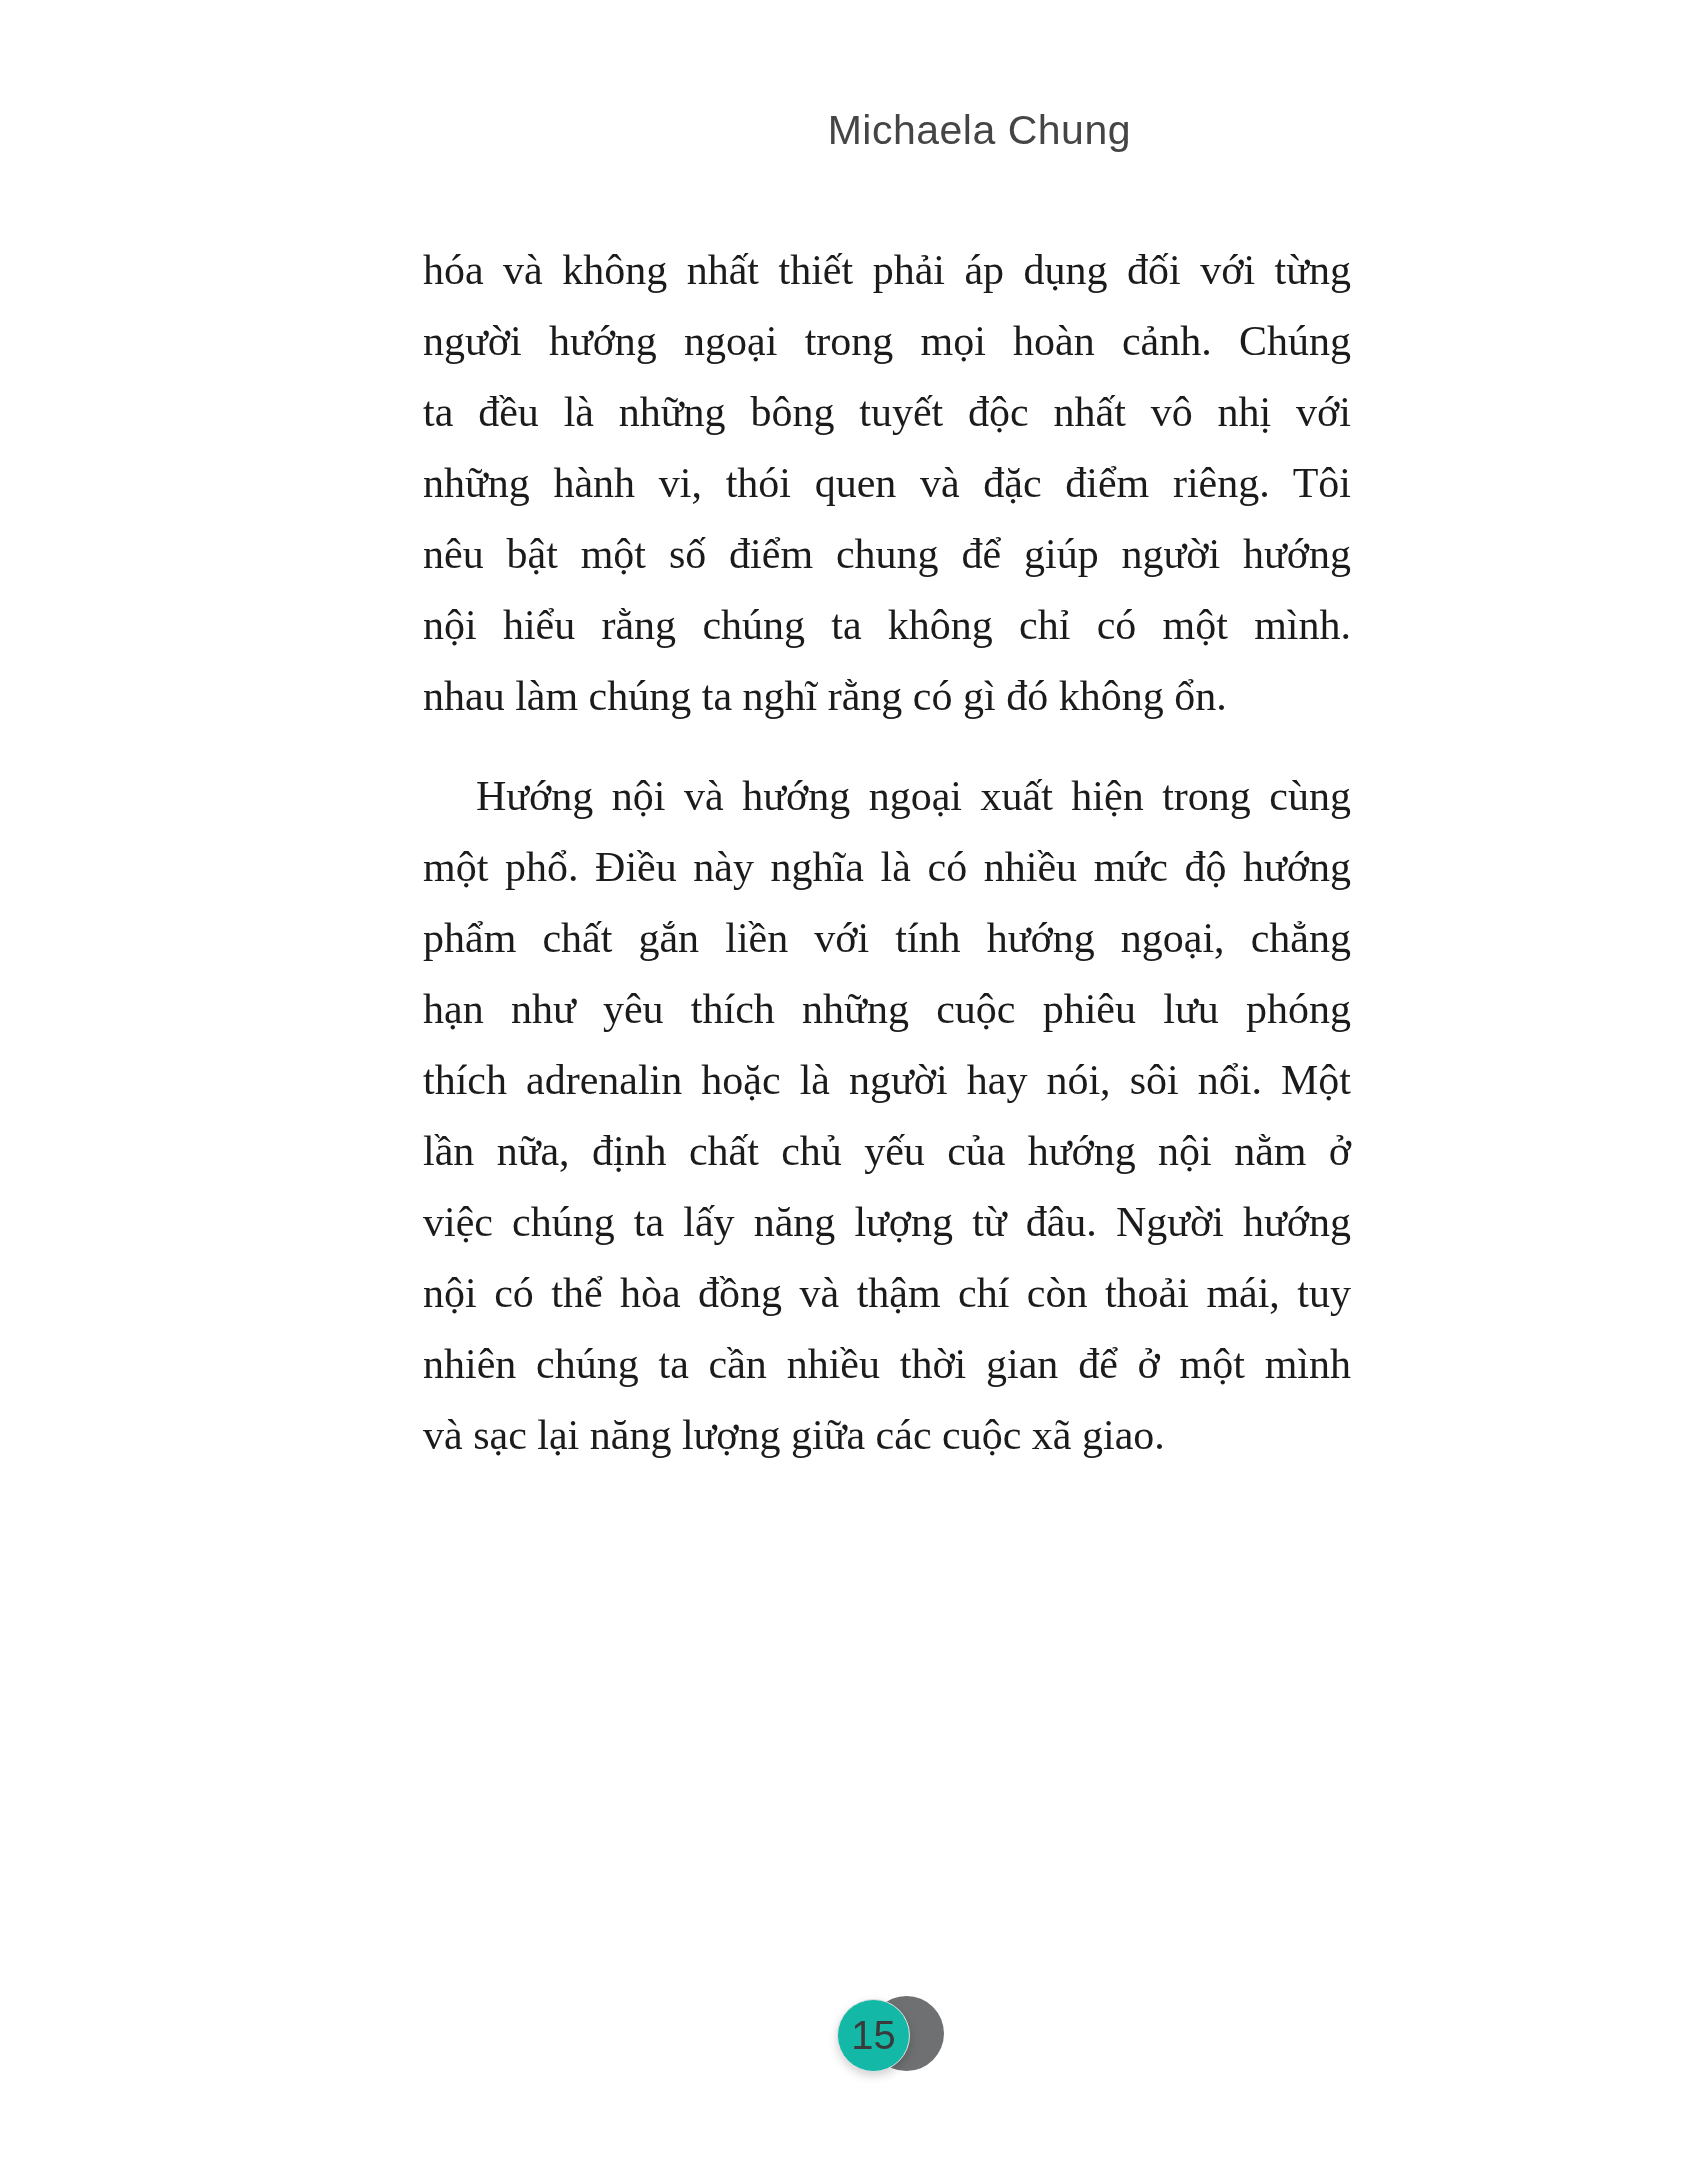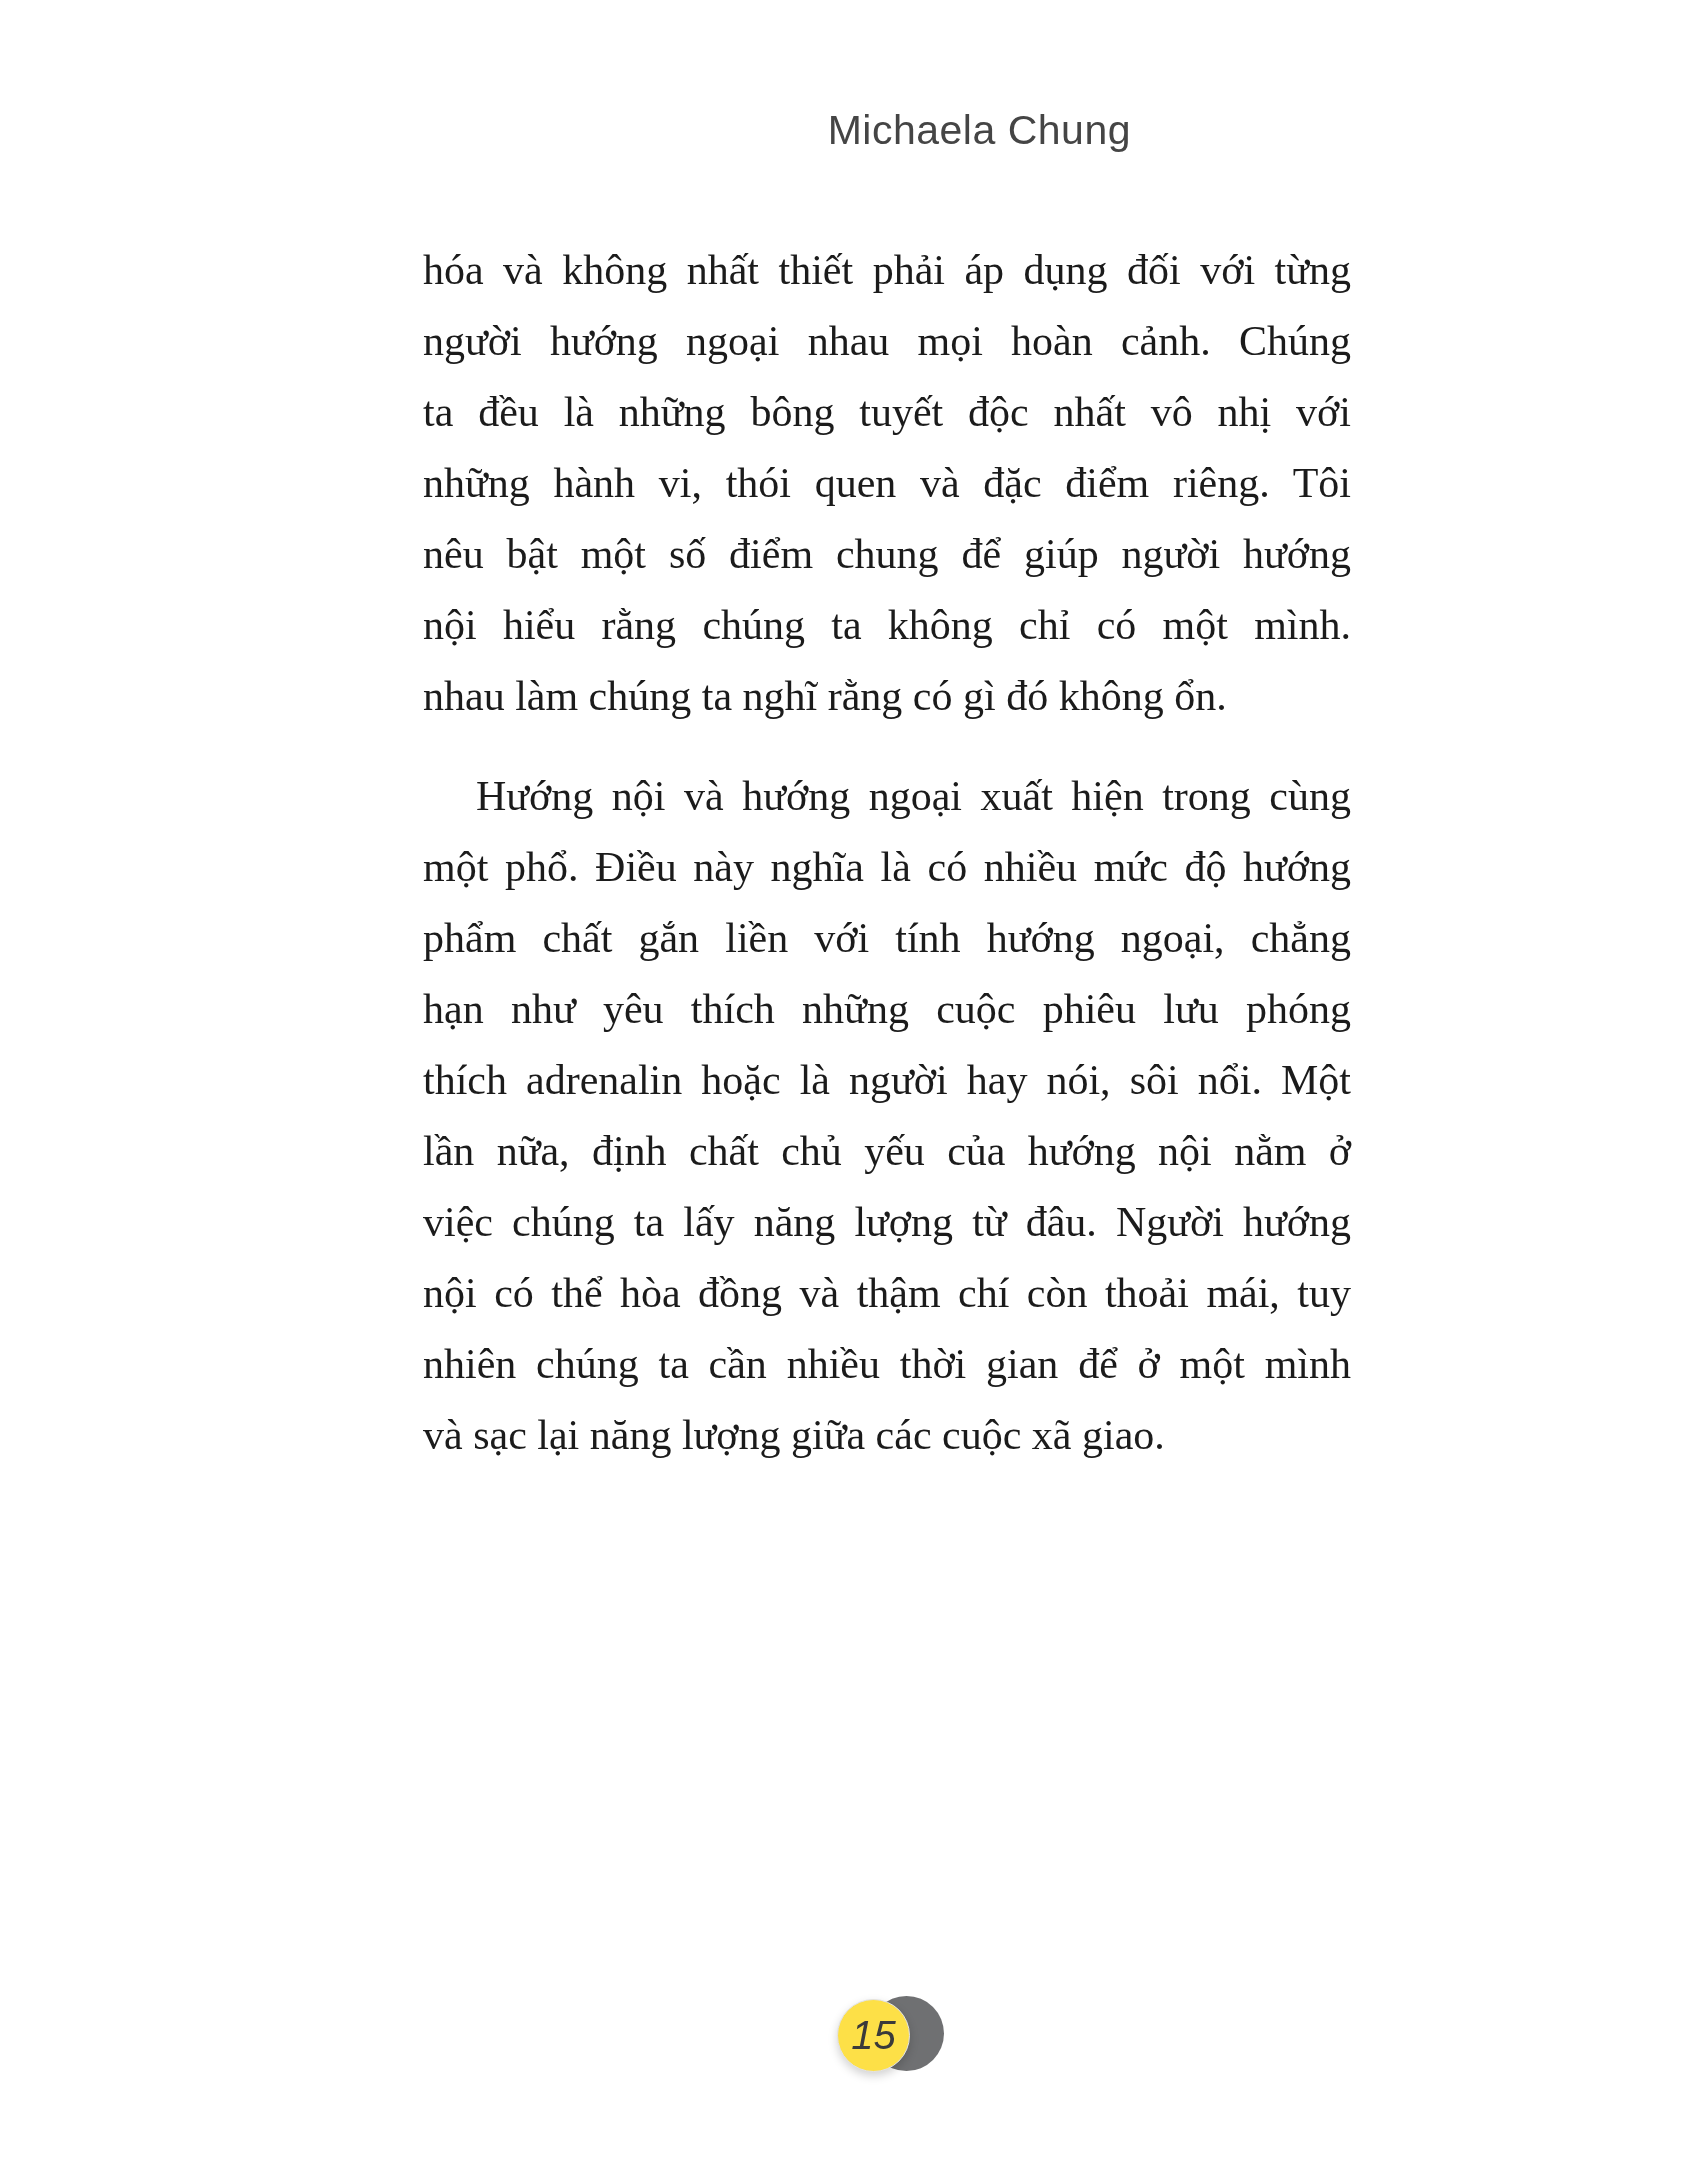--- a/index.html
+++ b/index.html
@@ -65,47 +65,46 @@
     border-radius: 50%;
     background: #6f7072;
   }
   .badge-light-circle {
     position: absolute;
     left: 0px;
     top: 3px;
     width: 73px;
     height: 73px;
     border-radius: 50%;
-    background: #fde047;
+    background: #14b8a6;
     border: 1px solid #e3e3e6;
     box-shadow: 0 4px 10px rgba(0,0,0,0.18);
     display: flex;
     align-items: center;
     justify-content: center;
     box-sizing: border-box;
-    font-style: italic;
   }
   .badge-number {
     font-family: "Liberation Sans", "DejaVu Sans", sans-serif;
     font-weight: 300;
     font-size: 40px;
     color: #3a3a3a;
   }
 </style>
 </head>
 <body>
 
 <div class="page">
 
   <div class="running-header">Michaela Chung</div>
 
   <div class="content">
       <div class="paragraph">
         <div class="line">hóa và không nhất thiết phải áp dụng đối với từng</div>
-        <div class="line">người hướng ngoại nhau mọi hoàn cảnh. Chúng</div>
+        <div class="line">người hướng ngoại trong mọi hoàn cảnh. Chúng</div>
         <div class="line">ta đều là những bông tuyết độc nhất vô nhị với</div>
         <div class="line">những hành vi, thói quen và đặc điểm riêng. Tôi</div>
         <div class="line">nêu bật một số điểm chung để giúp người hướng</div>
         <div class="line">nội hiểu rằng chúng ta không chỉ có một mình.</div>
         <div class="line last">nhau làm chúng ta nghĩ rằng có gì đó không ổn.</div>
       </div>
       <div class="paragraph">
         <div class="line indent">Hướng nội và hướng ngoại xuất hiện trong cùng</div>
         <div class="line">một phổ. Điều này nghĩa là có nhiều mức độ hướng</div>
         <div class="line">phẩm chất gắn liền với tính hướng ngoại, chẳng</div>

